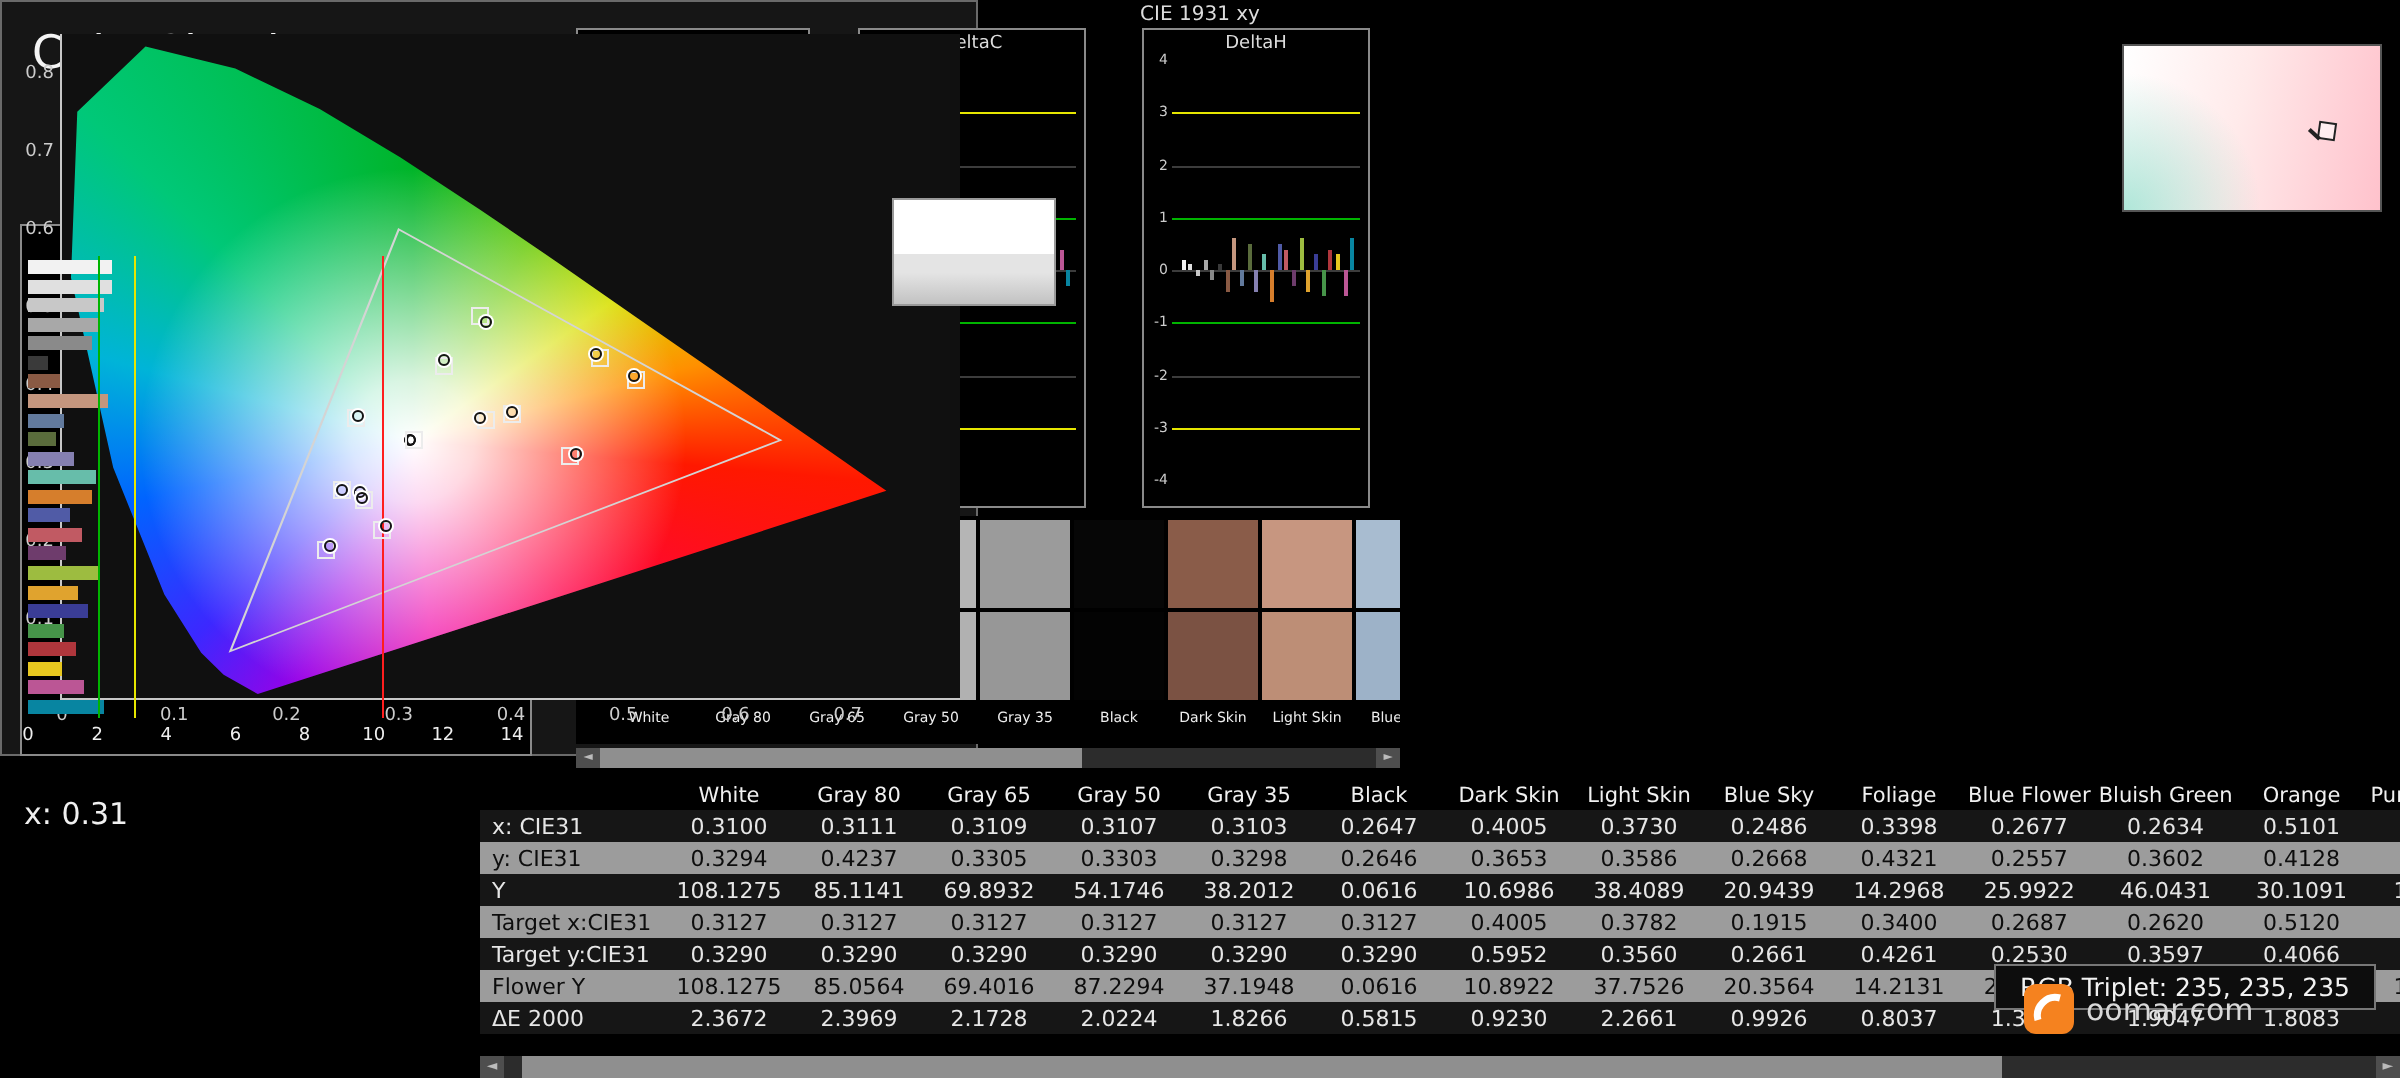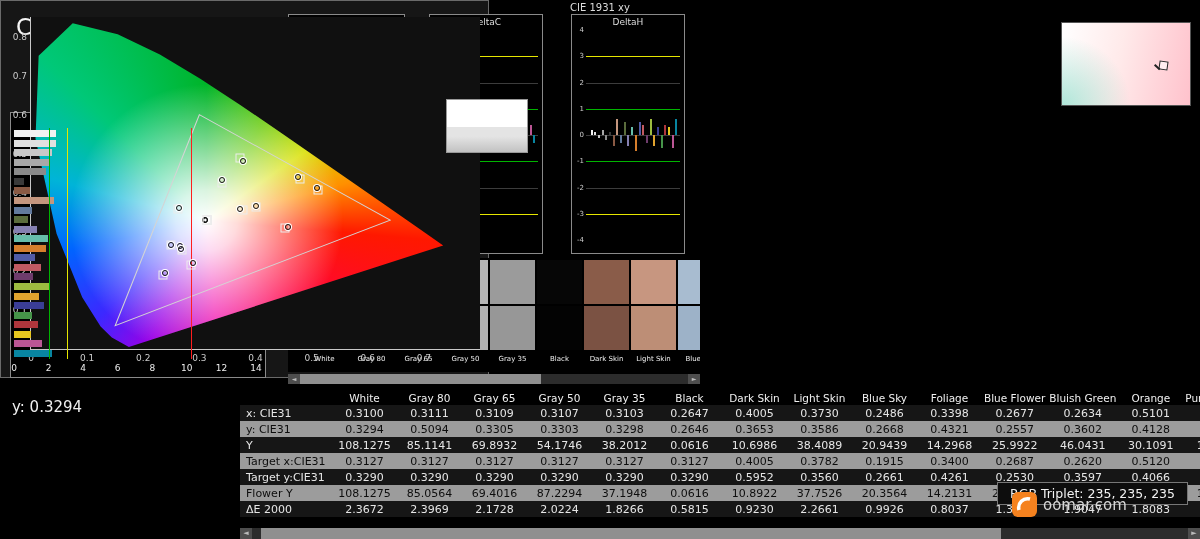--- a/index.html
+++ b/index.html
@@ -425,21 +425,21 @@
           <td>0.2486</td>
           <td>0.3398</td>
           <td>0.2677</td>
           <td>0.2634</td>
           <td>0.5101</td>
           <td>0.2379</td>
         </tr>
         <tr class="light">
           <td class="rowlabel">y: CIE31</td>
           <td>0.3294</td>
-          <td>0.5094</td>
+          <td>0.4237</td>
           <td>0.3305</td>
           <td>0.3303</td>
           <td>0.3298</td>
           <td>0.2646</td>
           <td>0.3653</td>
           <td>0.3586</td>
           <td>0.2668</td>
           <td>0.4321</td>
           <td>0.2557</td>
           <td>0.3602</td>
@@ -528,21 +528,21 @@
           <td>0.8037</td>
           <td>1.3190</td>
           <td>1.9047</td>
           <td>1.8083</td>
           <td>0.5721</td>
         </tr>
       </tbody>
   </table>
 
   <div id="reading">
-    <div class="rl">y: 0.3294</div>
+    <div class="rl">x: 0.31</div>
   </div>
 
   <div class="scrollbar" id="hscroll">
     <div class="sb-btn">◄</div>
     <div class="sb-track">
         <div class="sb-thumb" style="left:1%;width:79%"></div>
       </div>
     <div class="sb-btn">►</div>
   </div>
 

